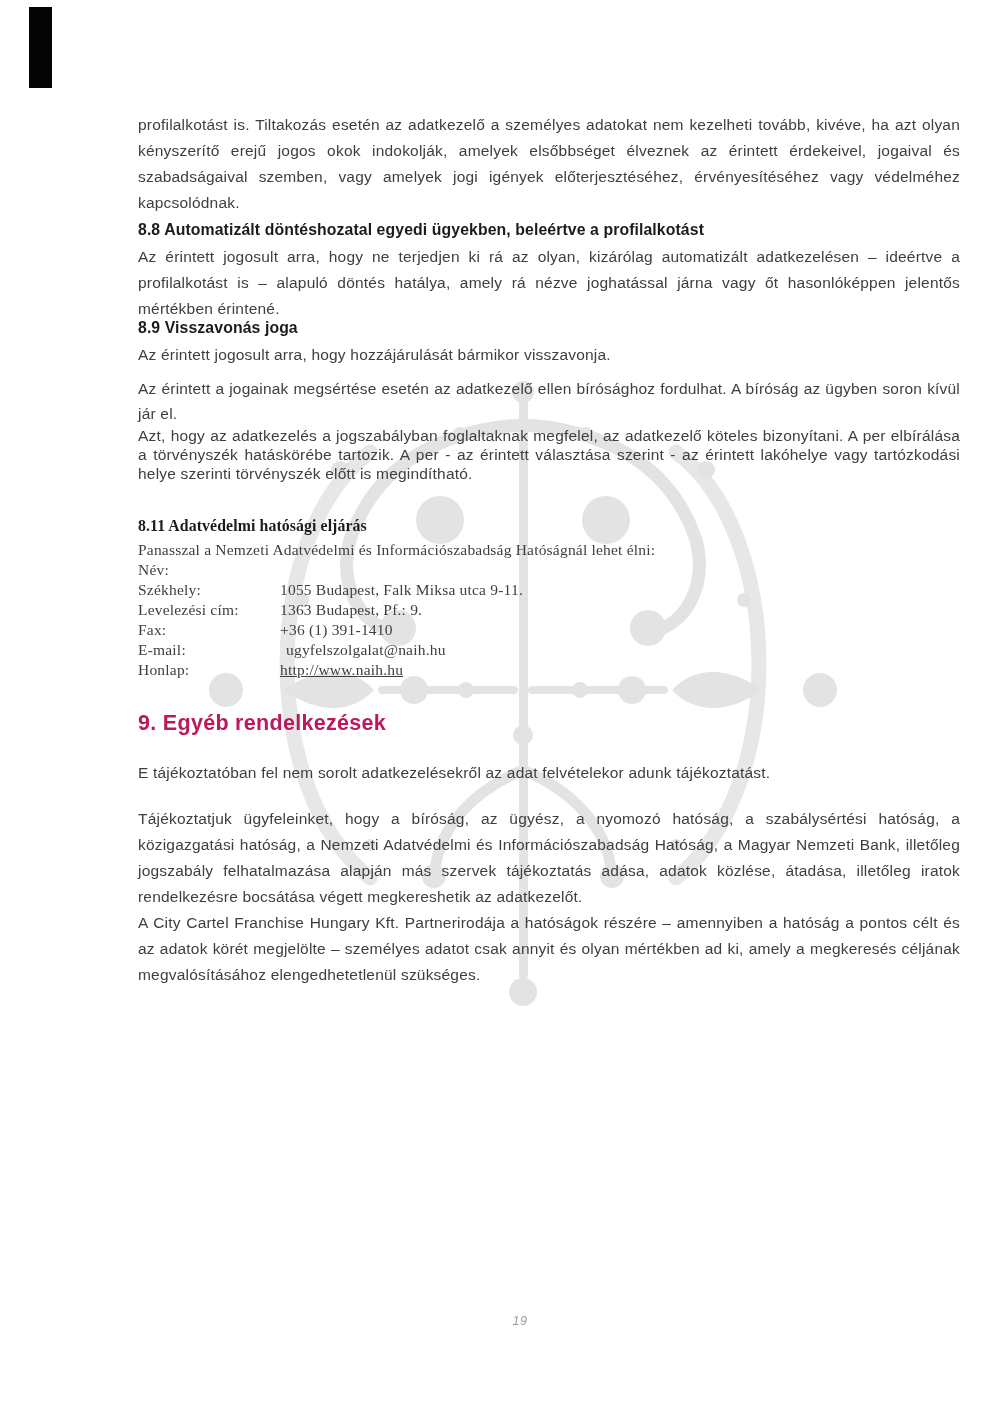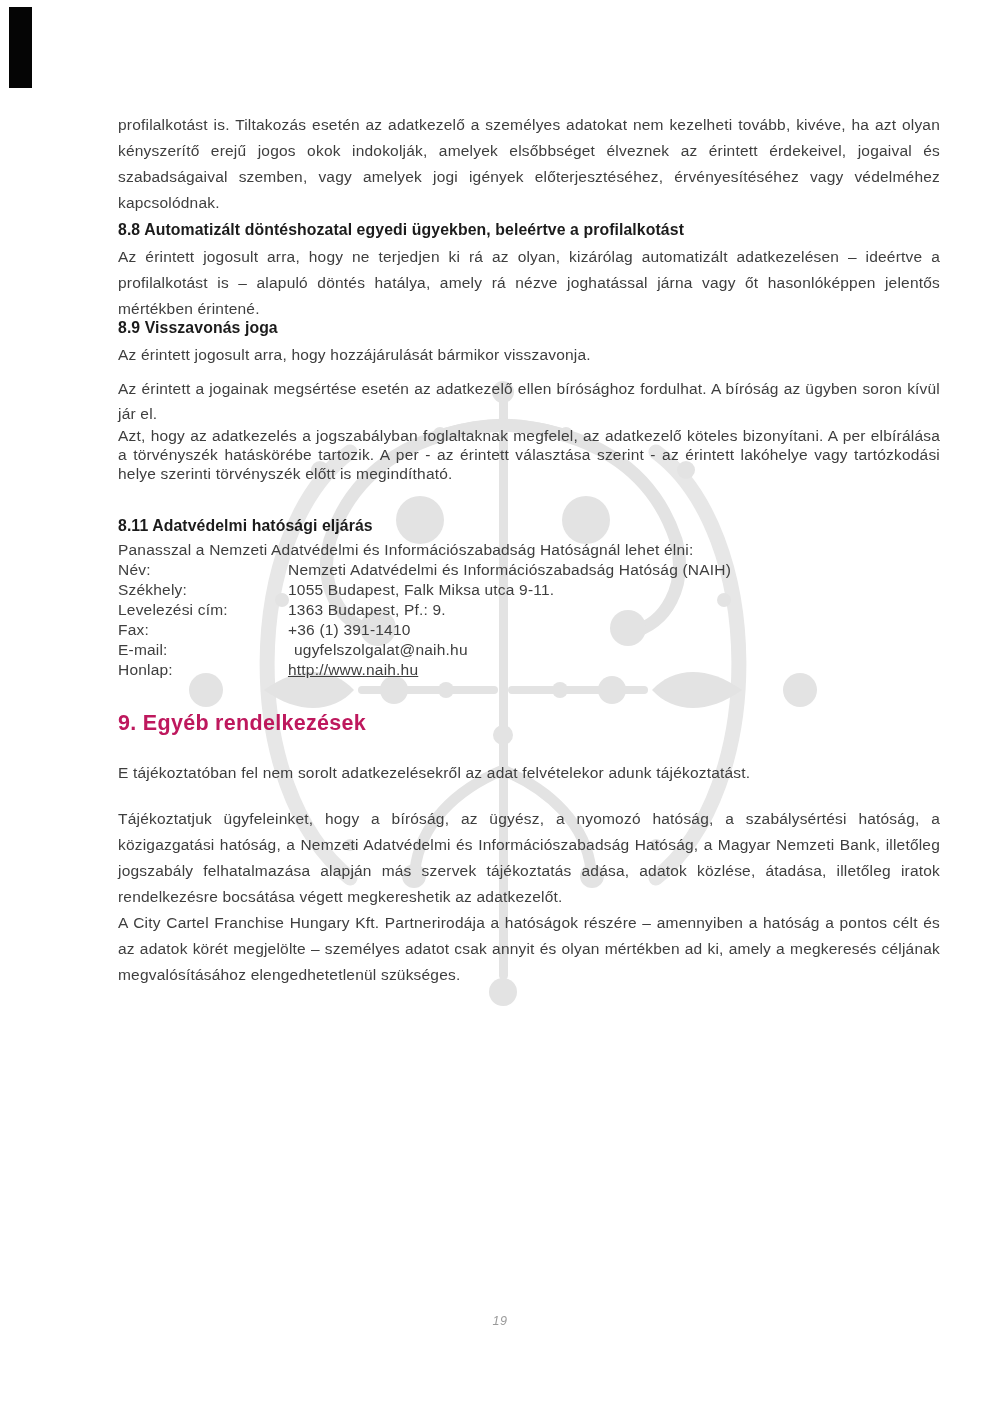--- a/index.html
+++ b/index.html
@@ -3,20 +3,21 @@
 <meta charset="utf-8">
 <style>
   html,body{margin:0;padding:0;background:#ffffff;}
   #page{
     position:relative;
     width:980px;height:1414px;
     background:#ffffff;
     overflow:hidden;
     font-family:"Liberation Sans", sans-serif;
     color:#3e3e3e;
+    margin-left:20px;
   }
   .abs{position:absolute;left:118px;width:822px;}
   .body-text{
     font-size:15.5px;
     line-height:26px;
     letter-spacing:0.2px;
     color:#3e3e3e;
     text-align:justify;
     margin:0;
   }
@@ -30,23 +31,23 @@
     margin:0 0 2px 0;
   }
   .chapter-heading{
     font-size:21.5px;
     line-height:26px;
     font-weight:bold;
     color:#be185d;
     letter-spacing:0.3px;
     margin:0;
   }
-  .contact-block{font-size:15.5px;letter-spacing:0.2px;color:#3e3e3e;}
+  .contact-block{font-size:15.5px;letter-spacing:0.2px;color:#3e3e3e;font-family:Liberation Serif, serif;}
   .contact-intro{line-height:20px;margin:2px 0 0 0;}
-  .contact-row{display:flex;line-height:20px;gap:28px;}
+  .contact-row{display:flex;line-height:20px;}
   .contact-label{width:142px;flex:0 0 142px;}
   .contact-value{flex:1;}
   .uline{text-decoration:underline;color:#3e3e3e;}
   #corner-mark{
     position:absolute;left:9px;top:7px;width:23px;height:81px;
   }
   #watermark{position:absolute;left:180px;top:368px;width:640px;height:690px;}
   #page-number{
     position:absolute;left:0;top:1314px;width:1000px;
     text-align:center;font-size:12.5px;color:#9a9a9a;letter-spacing:0.5px;font-style:italic;
@@ -122,21 +123,20 @@
     <p class="body-text" style="line-height:25px;">Az érintett a jogainak megsértése esetén az adatkezelő ellen bírósághoz fordulhat. A bíróság az ügyben soron kívül jár el.</p>
     <p class="body-text" style="line-height:19px;">Azt, hogy az adatkezelés a jogszabályban foglaltaknak megfelel, az adatkezelő köteles bizonyítani. A per elbírálása a törvényszék hatáskörébe tartozik. A per - az érintett választása szerint - az érintett lakóhelye vagy tartózkodási helye szerinti törvényszék előtt is megindítható.</p>
   </div>
 
   <div class="abs contact-block" style="top:514px;">
     <div class="sec-heading">8.11 Adatvédelmi hatósági eljárás</div>
     <p class="contact-intro">Panasszal a Nemzeti Adatvédelmi és Információszabadság Hatóságnál lehet élni:</p>
     <div>
       <div class="contact-row">
         <span class="contact-label">Név:</span>
-        <span class="contact-value">Nemzeti Adatvédelmi és Információszabadság Hatóság (NAIH)</span>
       </div>
       <div class="contact-row">
         <span class="contact-label">Székhely:</span>
         <span class="contact-value">1055 Budapest, Falk Miksa utca 9-11.</span>
       </div>
       <div class="contact-row">
         <span class="contact-label">Levelezési cím:</span>
         <span class="contact-value">1363 Budapest, Pf.: 9.</span>
       </div>
       <div class="contact-row">

